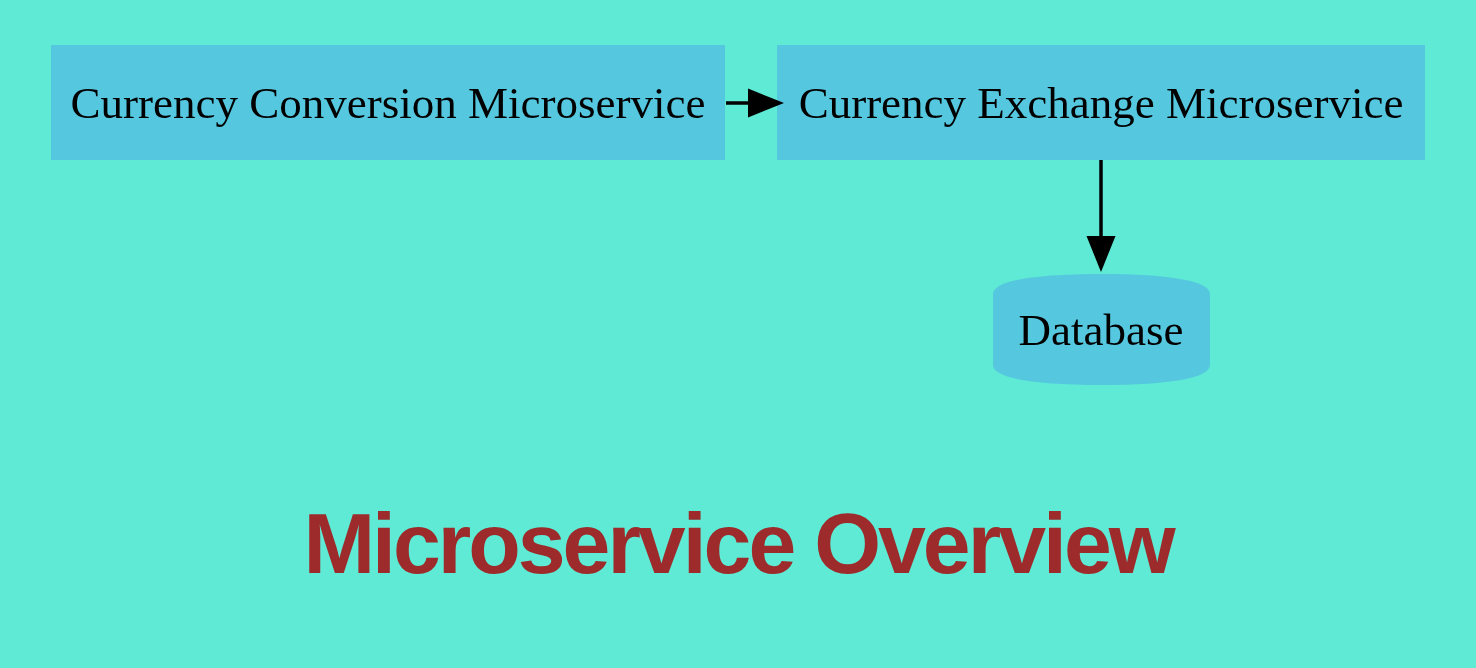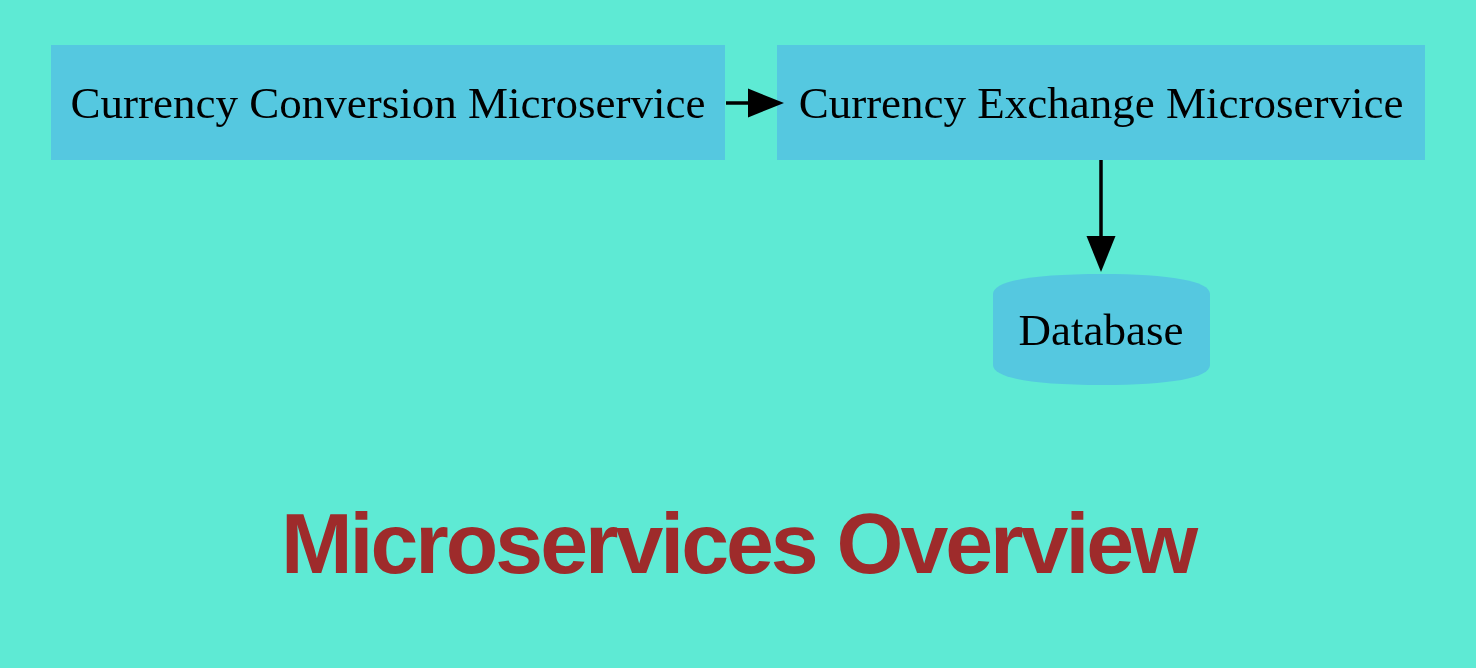--- a/index.html
+++ b/index.html
@@ -68,15 +68,15 @@
       <polygon points="1086.5,236 1115.5,236 1101,272" fill="#000000"></polygon>
     </g>
 
     <text class="node-label" x="388" y="118" fill="#000000">Currency Conversion Microservice</text>
 
     <text class="node-label" x="1101" y="118" fill="#000000">Currency Exchange Microservice</text>
 
     <text class="node-label" x="1101" y="345" fill="#000000">Database</text>
   </svg>
 
-  <div class="page-title" style="color: rgb(158, 43, 43);">Microservices Overview</div>
+  <div class="page-title" style="color: rgb(158, 43, 43);">Microservice Overview</div>
 
 </div>
 
 </body></html>

